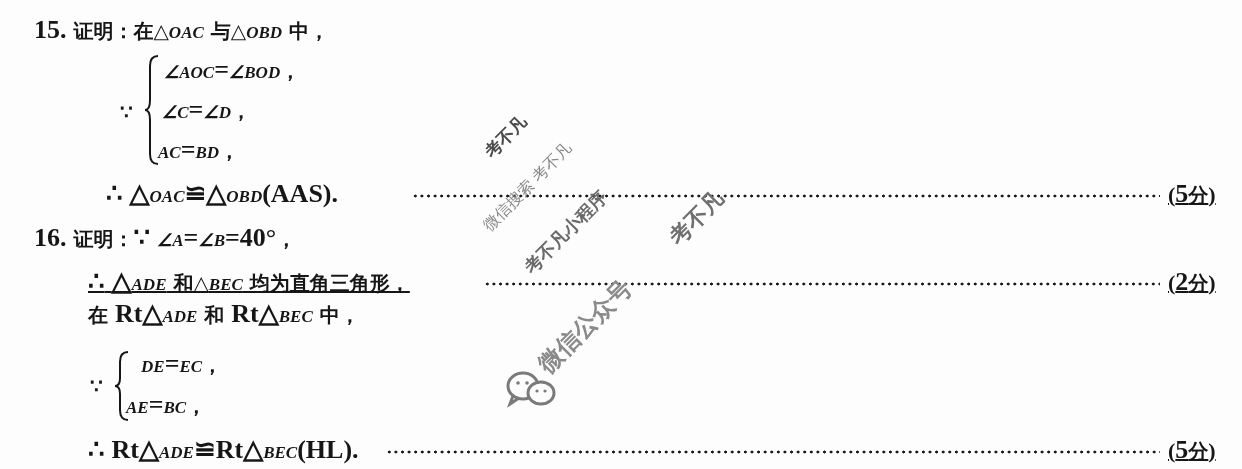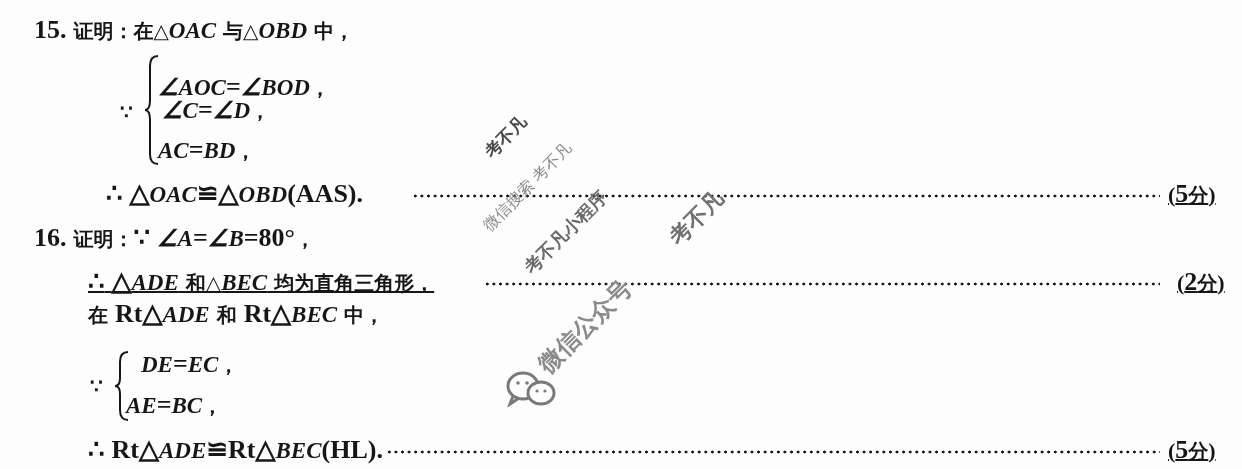--- a/index.html
+++ b/index.html
@@ -23,21 +23,21 @@
       font-weight: bold;
     }
     .cjk {
       font-family: "DejaVu Sans", sans-serif;
       font-weight: bold;
     }
     .it {
       font-style: italic;
       font-family: "Liberation Serif", serif;
       font-weight: bold;
-      font-size: 23px;
+      font-size: 17px;
     }
     .rm {
       font-family: "Liberation Serif", serif;
       font-weight: bold;
       font-size: 26px;
     }
     .brace {
       position: absolute;
       font-family: "DejaVu Serif", serif;
       font-weight: normal;
@@ -83,21 +83,21 @@
 
 <div class="line" style="left:34px; top:18px;">
   <span class="rm">15.</span>
   <span class="cjk">证明</span><span class="cjk">：</span><span class="cjk">在△</span><span class="it">OAC</span><span class="cjk"> 与△</span><span class="it">OBD</span><span class="cjk"> 中，</span>
 </div>
 
 <div class="line" style="left:120px; top:100px;">∵</div>
 <svg class="brace" style="left:144px; top:54px;" width="16" height="112" viewBox="0 0 16 112">
   <path d="M14,2 Q6,2 6,12 L6,46 Q6,56 1,56 Q6,56 6,66 L6,100 Q6,110 14,110" fill="none" stroke="#161616" stroke-width="2"></path>
 </svg>
-<div class="line" style="left:158px; top:58px;margin-top:17px;">
+<div class="line" style="left:164px; top:58px;">
   <span class="it">∠AOC</span><span class="rm">=</span><span class="it">∠BOD</span><span class="cjk">，</span>
 </div>
 <div class="line" style="left:162px; top:98px;">
   <span class="it">∠C</span><span class="rm">=</span><span class="it">∠D</span><span class="cjk">，</span>
 </div>
 <div class="line" style="left:158px; top:138px;">
   <span class="it">AC</span><span class="rm">=</span><span class="it">BD</span><span class="cjk">，</span>
 </div>
 
 <div class="line" style="left:106px; top:182px;">
@@ -105,29 +105,29 @@
   <span class="rm">△</span><span class="it">OAC</span><span class="rm">≌</span><span class="rm">△</span><span class="it">OBD</span><span class="rm">(AAS)</span><span class="rm">.</span>
 </div>
 <div class="leader" style="left:412px; top:194px; width:748px;"></div>
 <div class="score" style="left:1168px; top:182px;">
   <span class="paren">(</span><span class="rm">5</span><span class="cjk">分</span><span class="paren">)</span>
 </div>
 
 <div class="line" style="left:34px; top:226px;">
   <span class="rm">16.</span>
   <span class="cjk">证明</span><span class="cjk">：</span><span class="rm">∵</span>
-  <span class="it">∠A</span><span class="rm">=</span><span class="it">∠B</span><span class="rm">=</span><span class="rm">80°</span><span class="cjk">，</span>
+  <span class="it">∠A</span><span class="rm">=</span><span class="it">∠B</span><span class="rm">=</span><span class="rm">40°</span><span class="cjk">，</span>
 </div>
 
 <div class="line" style="left:88px; top:270px;text-decoration:underline;">
   <span class="rm">∴</span>
   <span class="rm">△</span><span class="it">ADE</span><span class="cjk"> 和△</span><span class="it">BEC</span><span class="cjk"> 均为直角三角形，</span>
 </div>
 <div class="leader" style="left:484px; top:282px; width:676px;"></div>
-<div class="score" style="left:1168px; top:270px;margin-left:9px;">
+<div class="score" style="left:1168px; top:270px;">
   <span class="paren">(</span><span class="rm">2</span><span class="cjk">分</span><span class="paren">)</span>
 </div>
 
 <div class="line" style="left:88px; top:302px;">
   <span class="cjk">在 </span><span class="rm">Rt△</span><span class="it">ADE</span><span class="cjk"> 和 </span><span class="rm">Rt△</span><span class="it">BEC</span><span class="cjk"> 中，</span>
 </div>
 
 <div class="line" style="left:90px; top:374px;">∵</div>
 <svg class="brace" style="left:114px; top:350px;" width="16" height="72" viewBox="0 0 16 72">
   <path d="M14,2 Q6,2 6,12 L6,28 Q6,36 1,36 Q6,36 6,44 L6,60 Q6,70 14,70" fill="none" stroke="#161616" stroke-width="2"></path>

